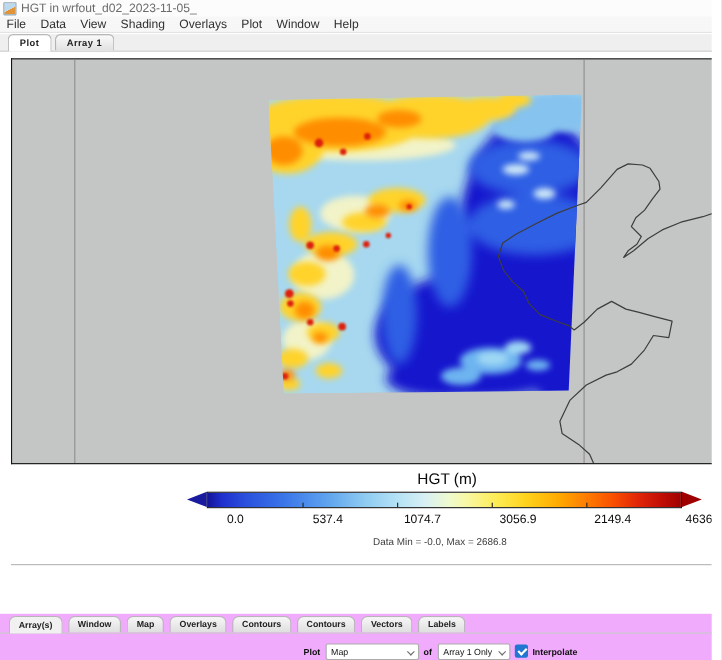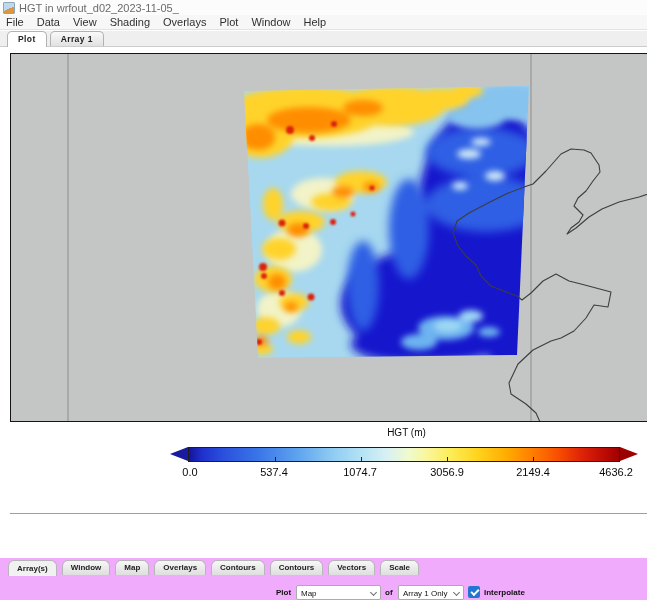--- a/index.html
+++ b/index.html
@@ -29,35 +29,35 @@
            background:linear-gradient(#fafafa,#e1e1e1);}
   .maintab.active{background:#ffffff;height:15px;line-height:15px;margin-bottom:-1px;}
 
   
   .plot-panel{position:absolute;top:53px;left:10px;width:645px;height:367px;
               background:#c3c6c4;border:1px solid #151515;border-right:none;}
   .map-svg{display:block;width:645px;height:367px;}
 
   
   .cb-title{position:absolute;top:427px;left:170px;width:473px;text-align:center;
-            font-size:10px;color:#0a0a0a;}
+            font-size:14px;color:#0a0a0a;}
   .cb-row{position:absolute;top:447px;left:170px;width:473px;height:15px;}
   .cb-arrow-left{position:absolute;left:0;top:0;width:0;height:0;
       border-top:7.5px solid transparent;border-bottom:7.5px solid transparent;
       border-right:18px solid #1a1a9e;}
   .cb-bar{position:absolute;left:18px;top:0;width:430px;height:13px;border:1px solid #1d1d1d;
       background:linear-gradient(to right,#14149b 0%,#1f30cc 3%,#2a50dd 8%,#3a75e8 16%,
         #5da2ee 25%,#8dcaf2 33%,#b4e2f5 40%,#d8f0f4 46%,#efface 51%,#f9f7a0 55%,#fdec55 61%,
         #ffd41e 67%,#ffab00 74%,#ff7c00 80%,#f84d00 86%,#e02508 91%,#c00d05 96%,#a00000 100%);}
   .cb-tick{position:absolute;bottom:0;width:1px;height:4px;background:#222;}
   .cb-arrow-right{position:absolute;left:450px;top:0;width:0;height:0;
       border-top:7.5px solid transparent;border-bottom:7.5px solid transparent;
       border-left:18px solid #9e0000;}
   .cb-labels{position:absolute;top:466px;left:170px;width:473px;height:13px;font-size:11px;color:#0a0a0a;}
-  .cb-label{position:absolute;transform:translateX(-50%);white-space:nowrap;}
+  .cb-label{position:absolute;transform:translateX(-50%);white-space:nowrap;margin-left:24px;}
   .cb-stats{position:absolute;top:487px;left:170px;width:460px;text-align:center;
             font-size:9px;color:#3d3d3d;}
 
   .divider{position:absolute;top:513px;left:10px;width:637px;height:0;
            border-top:1px solid #9e9e9e;border-bottom:1px solid #ffffff;}
 
   
   .bottom-panel{position:absolute;top:518px;left:0;width:656px;height:82px;background:#f0abfc;margin-top:40px;}
   .panel-tabs{position:absolute;top:2px;left:0;width:656px;height:16px;
               border-bottom:1px solid #c9c9c9;display:flex;align-items:flex-end;padding-left:8px;
@@ -243,33 +243,34 @@
     <div class="cb-arrow-right"></div>
   </div>
   <div class="cb-labels">
     <span class="cb-label" style="left:20px">0.0</span>
     <span class="cb-label" style="left:104px">537.4</span>
     <span class="cb-label" style="left:190px">1074.7</span>
     <span class="cb-label" style="left:277px">3056.9</span>
     <span class="cb-label" style="left:363px">2149.4</span>
     <span class="cb-label" style="left:446px">4636.2</span>
   </div>
+  <div class="cb-stats">Data Min = -0.0, Max = 2686.8</div>
 
   <div class="divider"></div>
 
   <div class="bottom-panel">
     <div class="panel-tabs">
       <div class="ptab active">Array(s)</div>
       <div class="ptab">Window</div>
       <div class="ptab">Map</div>
       <div class="ptab">Overlays</div>
       <div class="ptab">Contours</div>
       <div class="ptab">Contours</div>
       <div class="ptab">Vectors</div>
-      <div class="ptab">Scale</div>
+      <div class="ptab">Labels</div>
     </div>
 
     <span class="ctl-label" style="left:276px;top:30px;">Plot</span>
     <div class="combo" style="left:296px;top:27px;width:85px;height:15px;">
       <span class="val">Map</span>
       <span class="chevron"></span>
     </div>
     <span class="ctl-label" style="left:385px;top:30px;">of</span>
     <div class="combo" style="left:398px;top:27px;width:66px;height:15px;">
       <span class="val">Array 1 Only</span>

